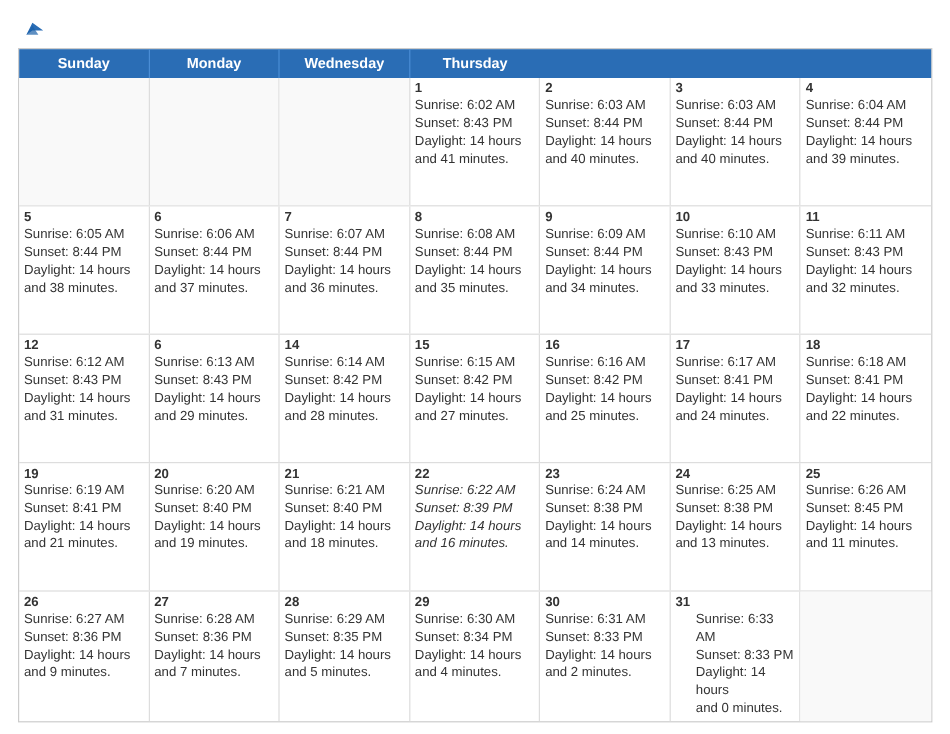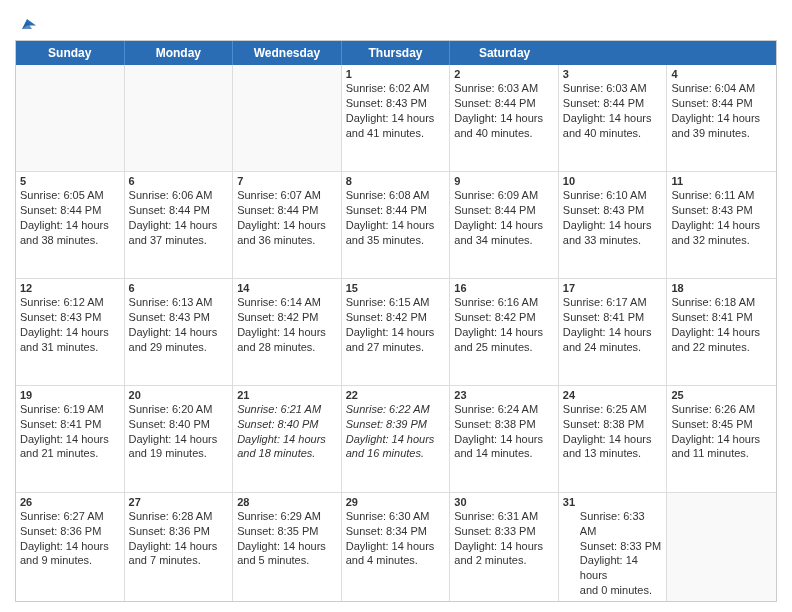--- a/index.html
+++ b/index.html
@@ -129,21 +129,20 @@
       <div class="location"></div>
     </div>
   </div>
 
   <div class="calendar">
     <div class="cal-header">
     <div class="cal-header-cell">Sunday</div>
         <div class="cal-header-cell">Monday</div>
         <div class="cal-header-cell">Wednesday</div>
         <div class="cal-header-cell">Thursday</div>
-        <div class="cal-header-cell">Saturday</div>
       </div>
     <div class="cal-body">
     <div class="cal-row">
           <div class="cal-cell empty"></div>
           <div class="cal-cell empty"></div>
           <div class="cal-cell empty"></div>
           <div class="cal-cell">
             <span class="day-number">1</span>
             <div class="cell-text" style="white-space: pre-line;">Sunrise: 6:02 AM
 Sunset: 8:43 PM
@@ -284,21 +283,21 @@
           </div>
           <div class="cal-cell">
             <span class="day-number">20</span>
             <div class="cell-text" style="white-space: pre-line;">Sunrise: 6:20 AM
 Sunset: 8:40 PM
 Daylight: 14 hours
 and 19 minutes.</div>
           </div>
           <div class="cal-cell">
             <span class="day-number">21</span>
-            <div class="cell-text" style="white-space: pre-line; font-style: italic;">Sunrise: 6:21 AM
+            <div class="cell-text" style="white-space: pre-line;">Sunrise: 6:21 AM
 Sunset: 8:40 PM
 Daylight: 14 hours
 and 18 minutes.</div>
           </div>
           <div class="cal-cell">
             <span class="day-number">22</span>
             <div class="cell-text" style="white-space: pre-line; font-style: italic;">Sunrise: 6:22 AM
 Sunset: 8:39 PM
 Daylight: 14 hours
 and 16 minutes.</div>

